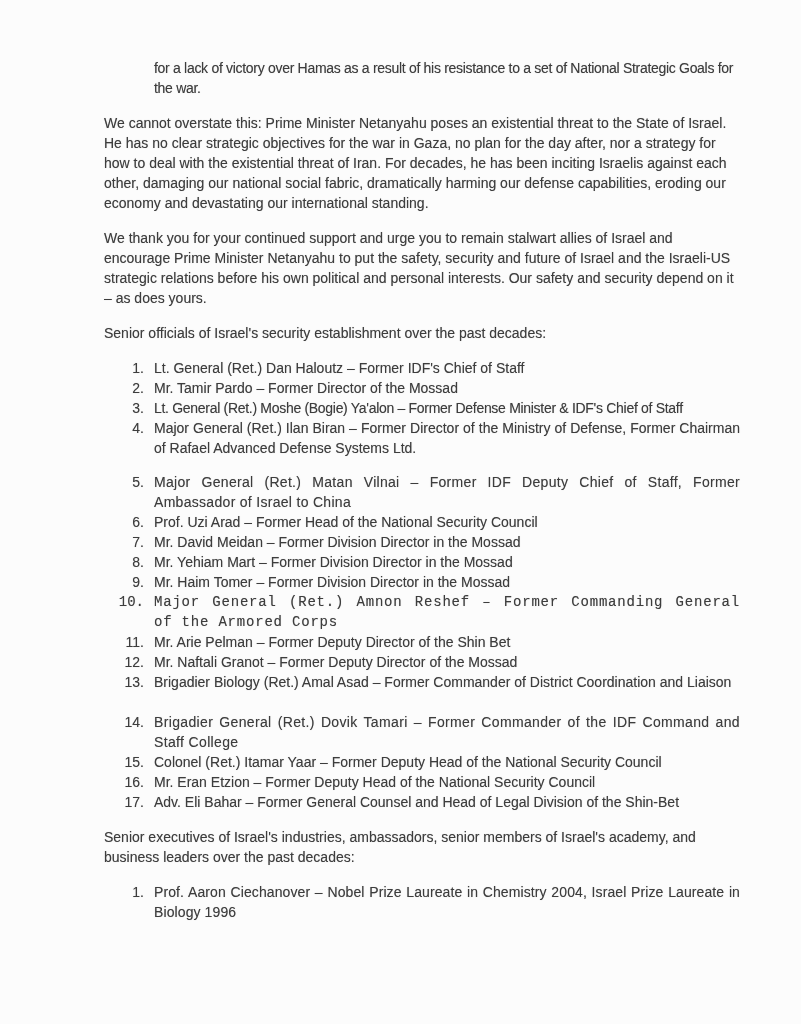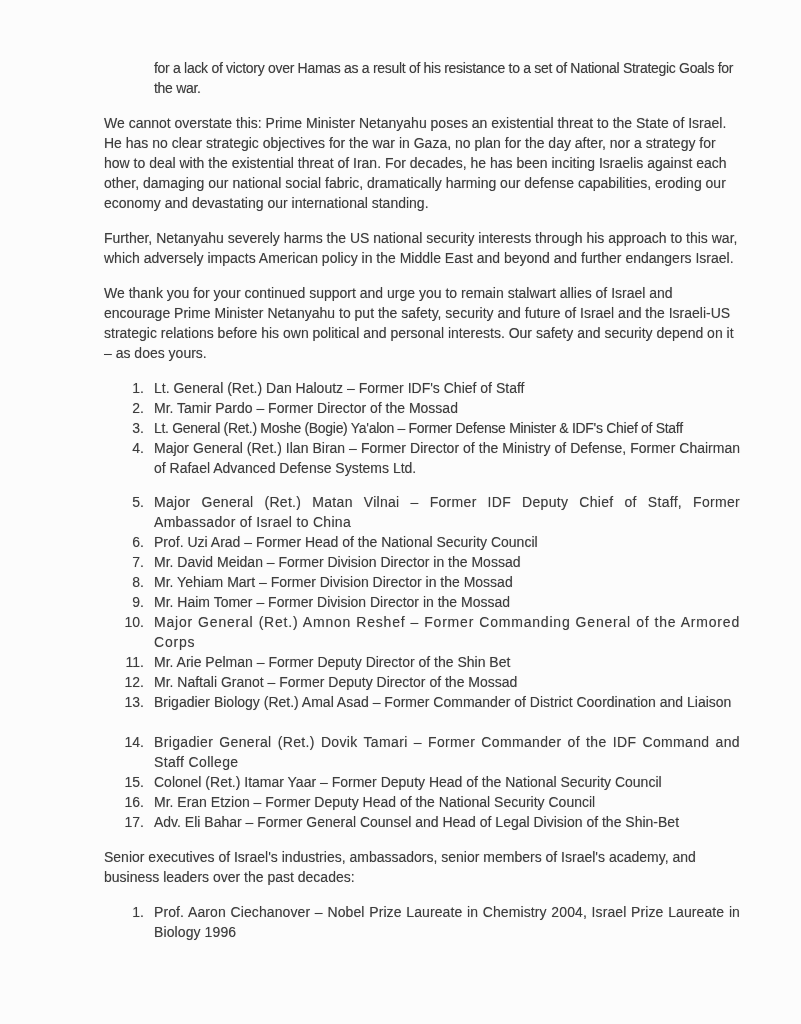--- a/index.html
+++ b/index.html
@@ -47,42 +47,42 @@
     content: counter(n) ".";
     position: absolute;
     left: -50px;
     width: 40px;
     text-align: right;
     letter-spacing: 0;
   }
   
   .list-security li:nth-child(3)  { letter-spacing: -0.3px; }
   .list-security li:nth-child(5)  { letter-spacing: 0.3px; margin-top: 14px; }
-  .list-security li:nth-child(10) { letter-spacing: 0.8px; }
+  .list-security li:nth-child(10) { letter-spacing: 0.8px; font-family: Liberation Mono, monospace; }
   .list-security li:nth-child(14) { letter-spacing: 0.35px; margin-top: 20px; }
   .list-exec li {
     text-align: left;
     letter-spacing: 0.1px;
   }
 </style>
 </head>
 <body>
 
 <div class="page">
   <div class="content">
 
     <p class="para indent">for a lack of victory over Hamas as a result of his resistance to a set of National Strategic Goals for the war.</p>
 
     <p class="para">We cannot overstate this: Prime Minister Netanyahu poses an existential threat to the State of Israel. He has no clear strategic objectives for the war in Gaza, no plan for the day after, nor a strategy for how to deal with the existential threat of Iran. For decades, he has been inciting Israelis against each other, damaging our national social fabric, dramatically harming our defense capabilities, eroding our economy and devastating our international standing.</p>
 
-    <p class="para">Further, Netanyahu severely harms the US national security interests through his approach to this war, which adversely impacts American policy in the Middle East and beyond and further endangers Israel.</p>
 
     <p class="para">We thank you for your continued support and urge you to remain stalwart allies of Israel and encourage Prime Minister Netanyahu to put the safety, security and future of Israel and the Israeli-US strategic relations before his own political and personal interests. Our safety and security depend on it – as does yours.</p>
 
 
+    <p class="para">Senior officials of Israel's security establishment over the past decades:</p>
 
     <ol class="siglist list-security">
         <li>Lt. General (Ret.) Dan Haloutz – Former IDF's Chief of Staff</li>
         <li>Mr. Tamir Pardo – Former Director of the Mossad</li>
         <li>Lt. General (Ret.) Moshe (Bogie) Ya'alon – Former Defense Minister &amp; IDF's Chief of Staff</li>
         <li>Major General (Ret.) Ilan Biran  – Former Director of the Ministry of Defense, Former Chairman of Rafael Advanced Defense Systems Ltd.</li>
         <li>Major General (Ret.) Matan Vilnai – Former IDF Deputy Chief of Staff, Former Ambassador of Israel to China</li>
         <li>Prof. Uzi Arad – Former Head of the National Security Council</li>
         <li>Mr. David Meidan – Former Division Director in the Mossad</li>
         <li>Mr. Yehiam Mart – Former Division Director in the Mossad</li>

